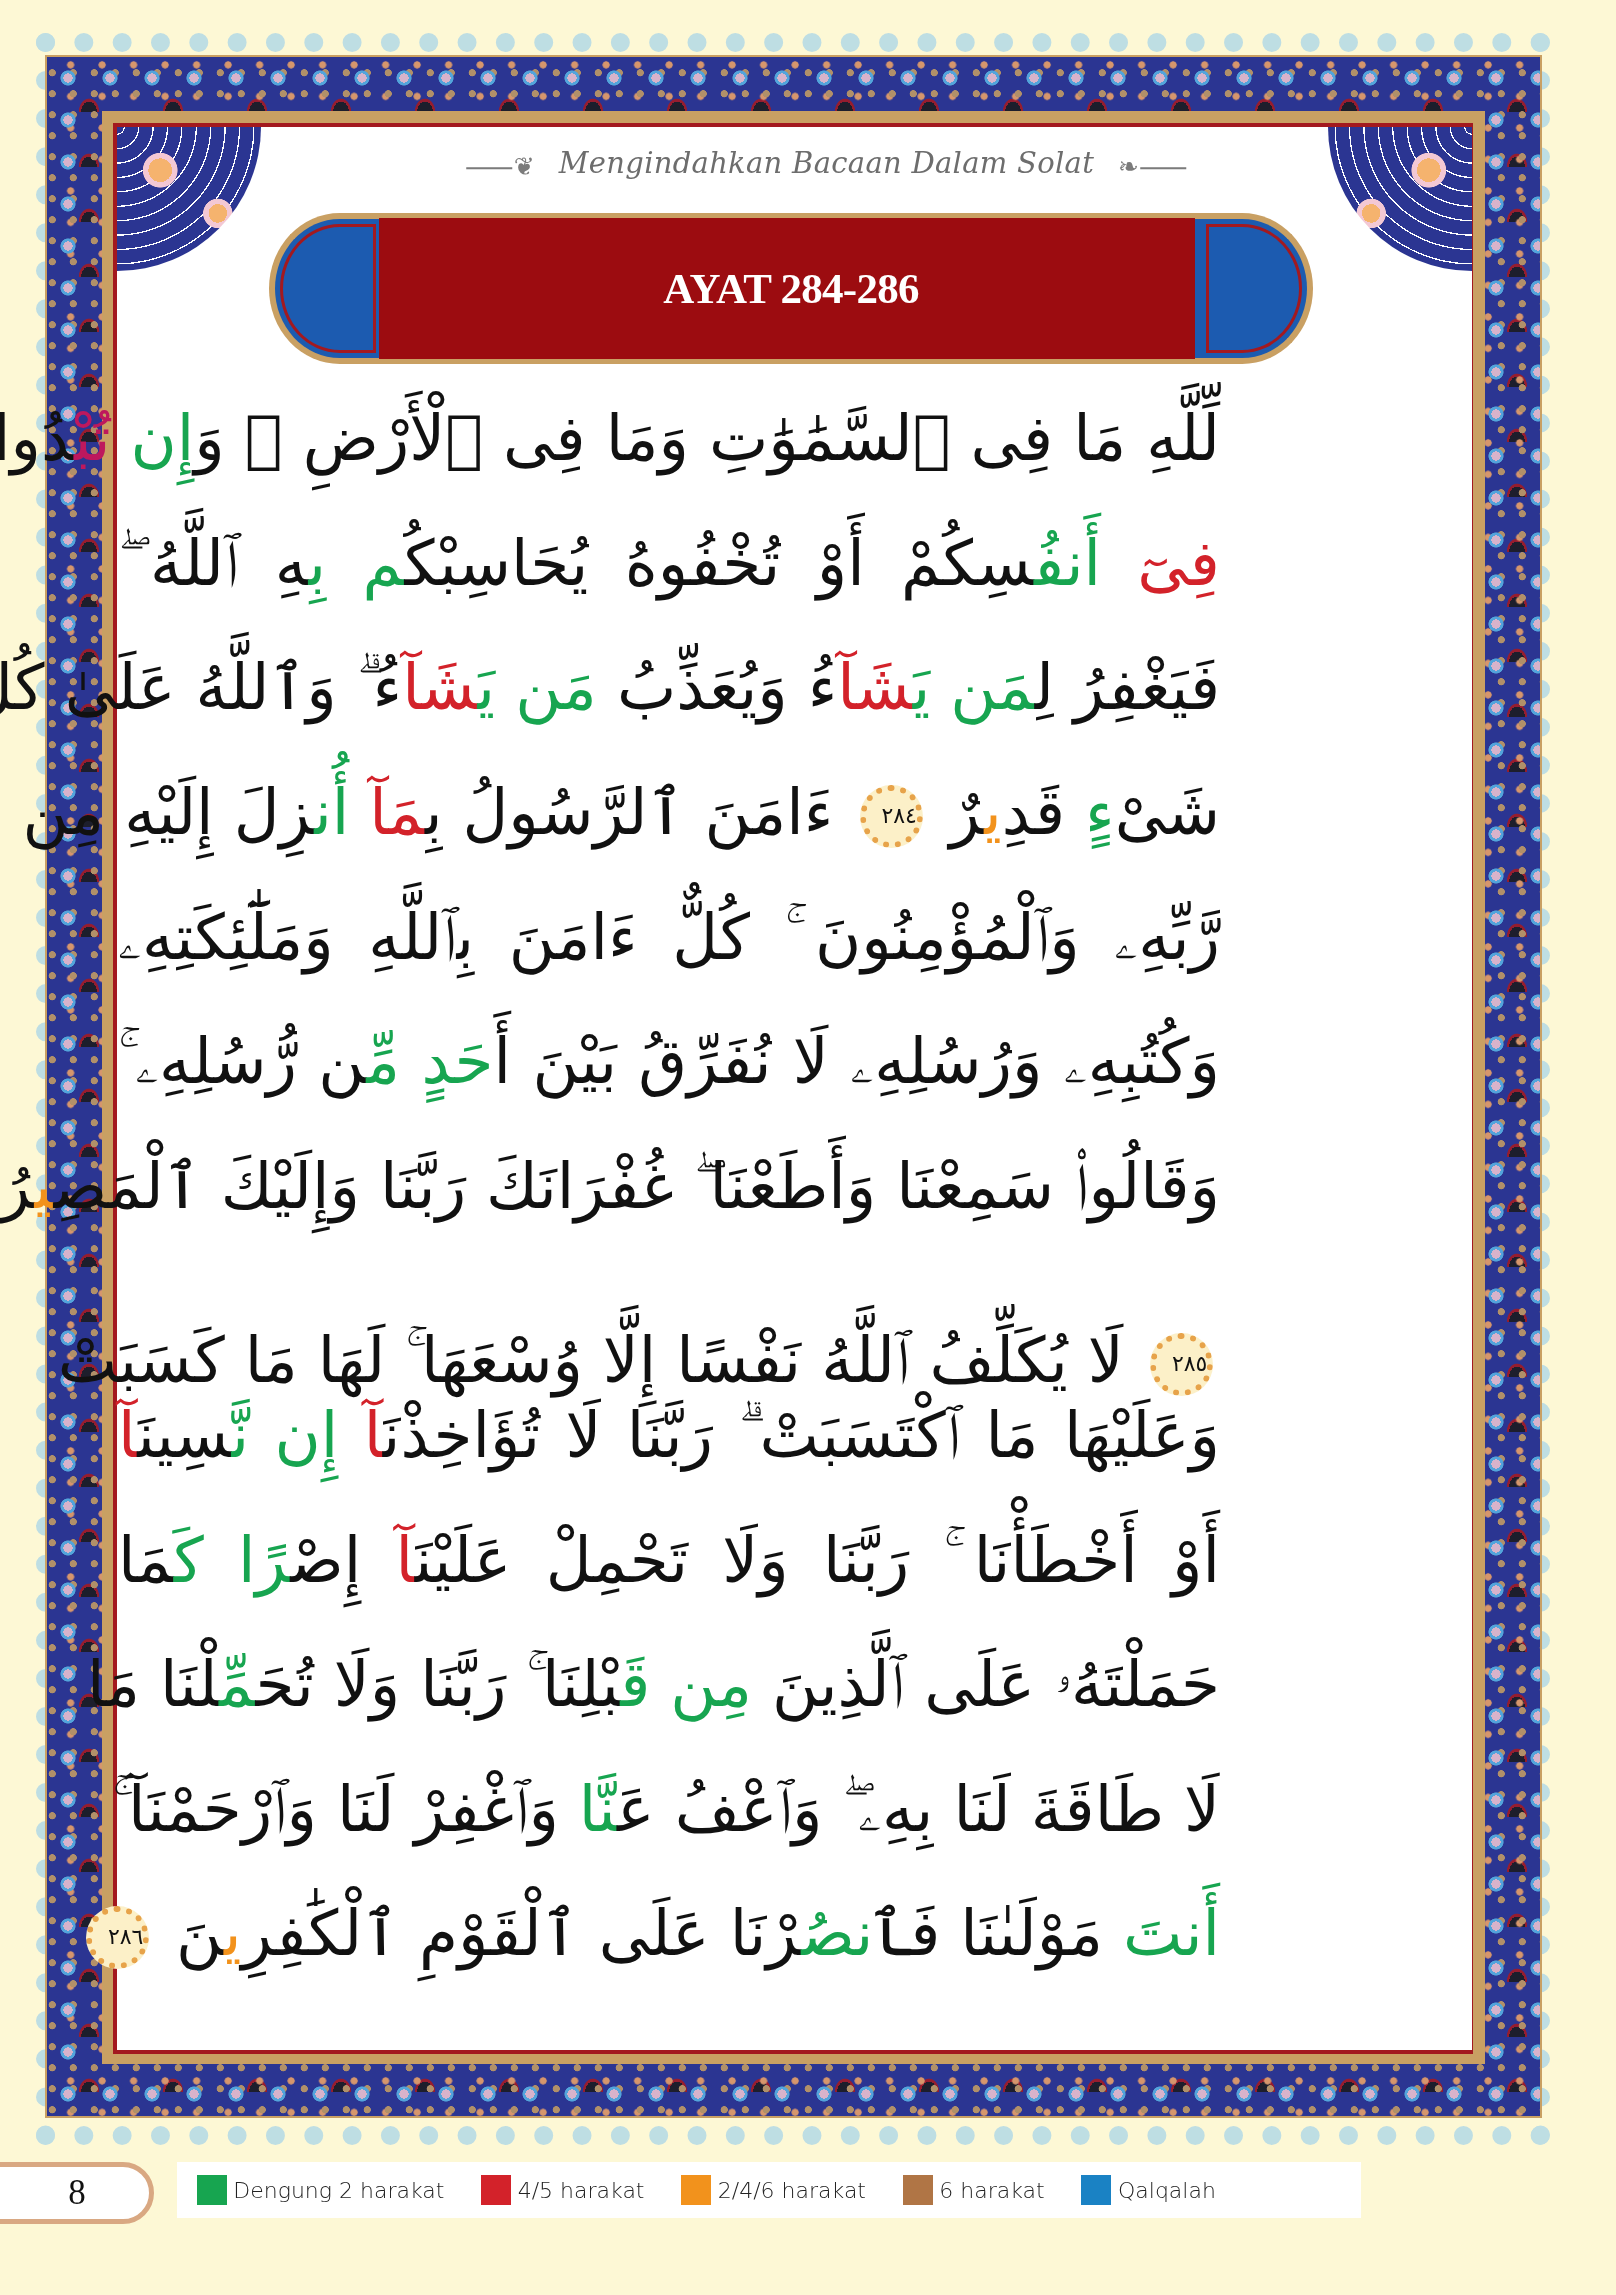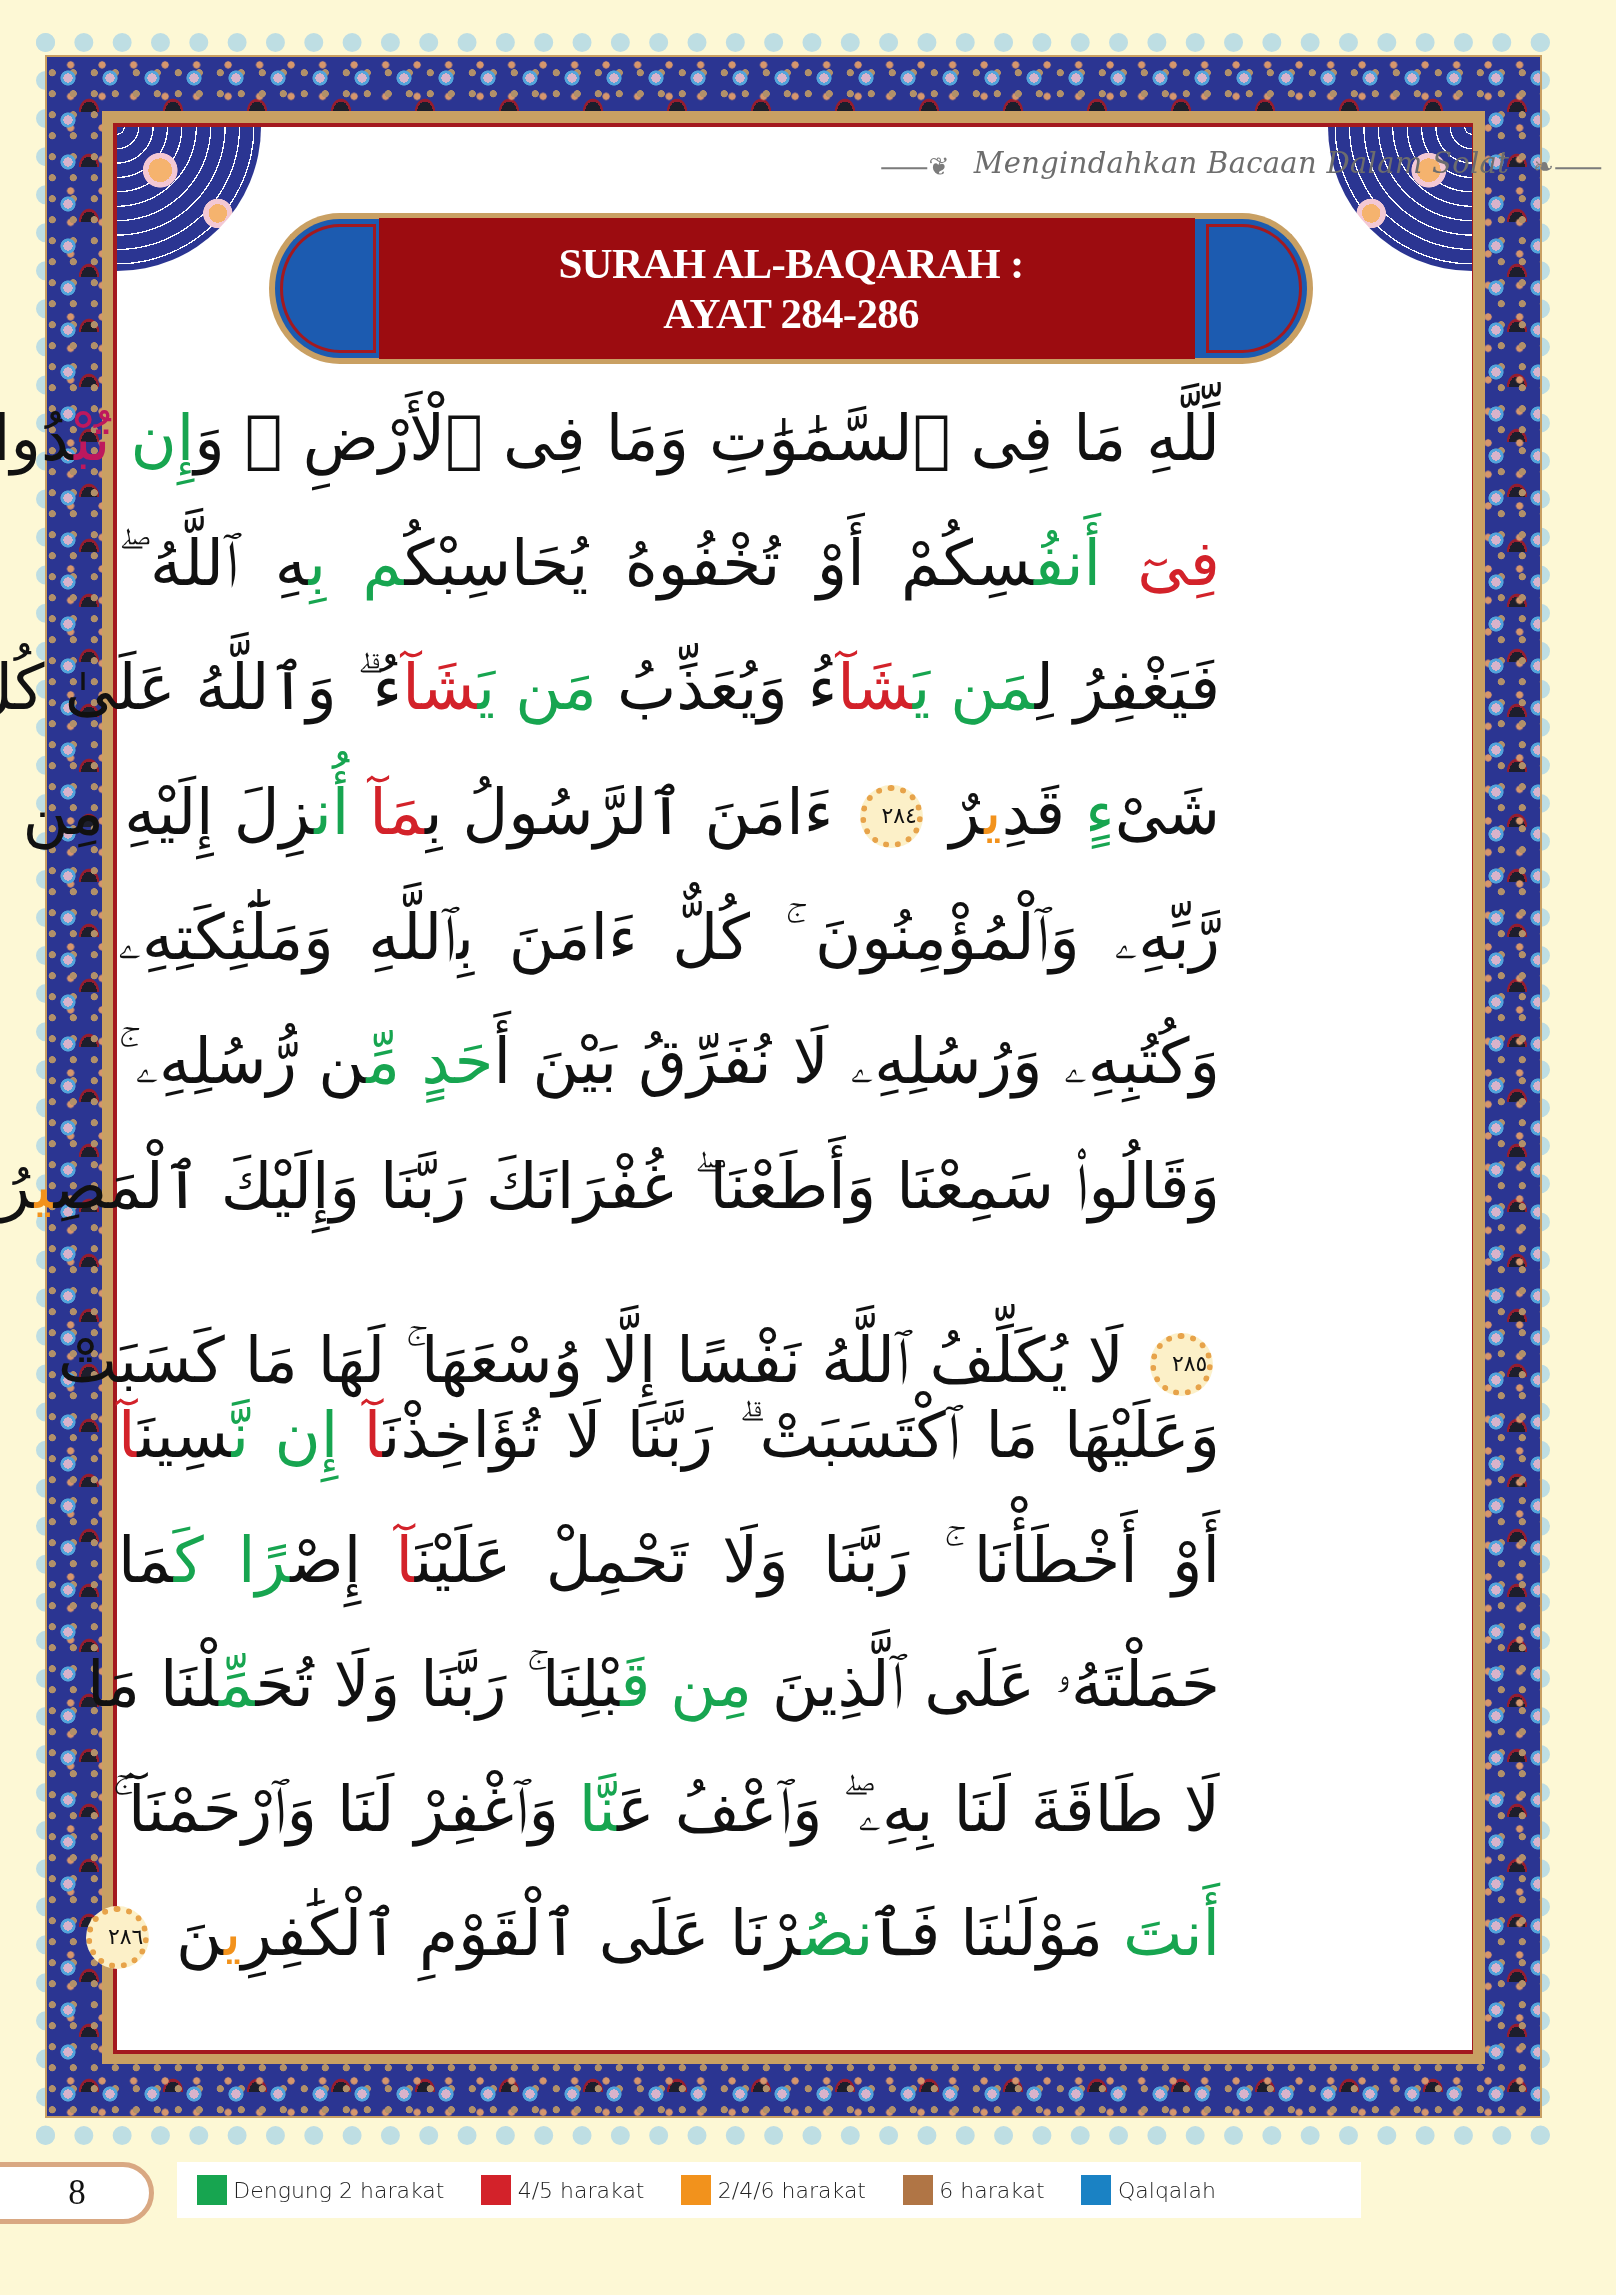--- a/index.html
+++ b/index.html
@@ -49,21 +49,21 @@
       radial-gradient(circle at 30% 30%, #f5b36e 0 11.8px, #f3c8d4 11.8px 17px, transparent 17.7px),
       radial-gradient(circle at 70% 60%, #f5b36e 0 9.2px, #f3c8d4 9.2px 14.4px, transparent 15px),
       repeating-radial-gradient(circle at 0 0, #2b3592 0 6.6px, #ffffff 6.6px 7.9px, #2b3592 7.9px 14.4px);
     border-bottom-right-radius:100% 100%;
     border:0;
   }
   .corner.tl { left:0; top:0; }
   .corner.tr { right:0; top:0; transform:scaleX(-1); }
   
   .running-head {
-    position:absolute; left:0; right:0; top:146px; text-align:right;
+    position:absolute; left:0; right:0; top:146px; text-align:center;
     color:#6d6d6d; font-family:"DejaVu Serif", serif; font-style:italic;
     font-size:29px; letter-spacing:0.3px;padding-left:36px;
   }
   .running-head .orn { display:inline-block; margin:0 14.4px; color:#7b7b7b; font-style:normal; font-size:25px; vertical-align:middle; }
   .banner {
     position:absolute; left:269px; top:213px; width:1044px; height:151px;
   }
   .banner .cap {
     position:absolute; top:0; width:118px; height:151px;
     background:#1c5bb0;
@@ -132,21 +132,20 @@
 
 <div class="running-head">
   <span class="orn">⸺❦</span>
   <span>Mengindahkan Bacaan Dalam Solat</span>
   <span class="orn">❧⸺</span>
 </div>
 
 <div class="banner">
   <div class="cap left"></div>
   <div class="body">
-    <div>SURAH AL-BAQARAH :</div>
     <div>AYAT 284-286</div>
   </div>
   <div class="cap right"></div>
 </div>
 
 <div class="verses" id="verses">
     <div class="vline" style="top: 118px;"><span>لِّلَّهِ مَا فِى ٱلسَّمَٰوَٰتِ وَمَا فِى ٱلْأَرْضِ ۗ وَ</span><span class="g">إِن</span><span> </span><span class="b">تُبْ</span><span>دُوا۟ مَا</span></div>
     <div class="vline" style="top: 243px;"><span class="r">فِىٓ</span><span> </span><span class="g">أَنفُ</span><span>سِكُمْ أَوْ تُخْفُوهُ يُحَاسِبْكُ</span><span class="g">م بِ</span><span>هِ ٱللَّهُ ۖ</span></div>
     <div class="vline" style="top: 367px;"><span>فَيَغْفِرُ لِ</span><span class="g">مَن يَ</span><span class="r">شَآ</span><span>ءُ وَيُعَذِّبُ </span><span class="g">مَن يَ</span><span class="r">شَآ</span><span>ءُ ۗ وَٱللَّهُ عَلَىٰ كُلِّ</span></div>
     <div class="vline" style="top: 492px;"><span>شَىْ</span><span class="g">ءٍ</span><span> قَدِ</span><span class="o">ي</span><span>رٌ </span><span class="medal">٢٨٤</span><span> ءَامَنَ ٱلرَّسُولُ بِ</span><span class="r">مَآ</span><span> </span><span class="g">أُن</span><span>زِلَ إِلَيْهِ مِن</span></div>

